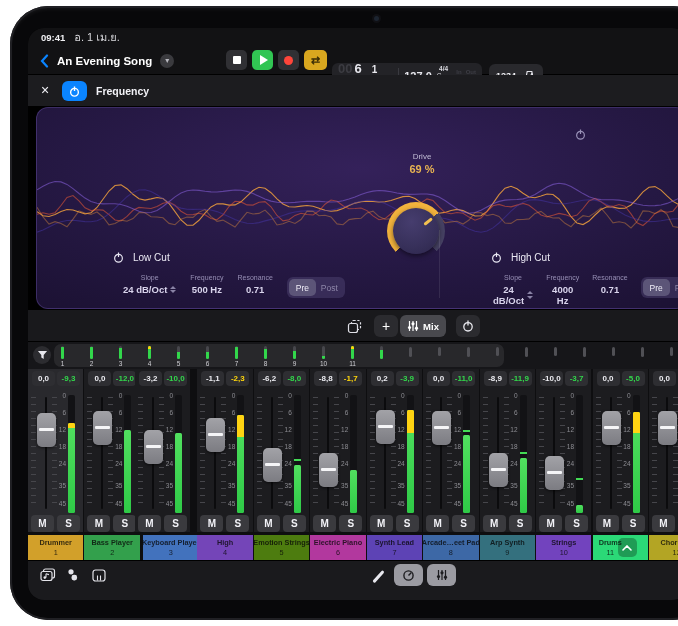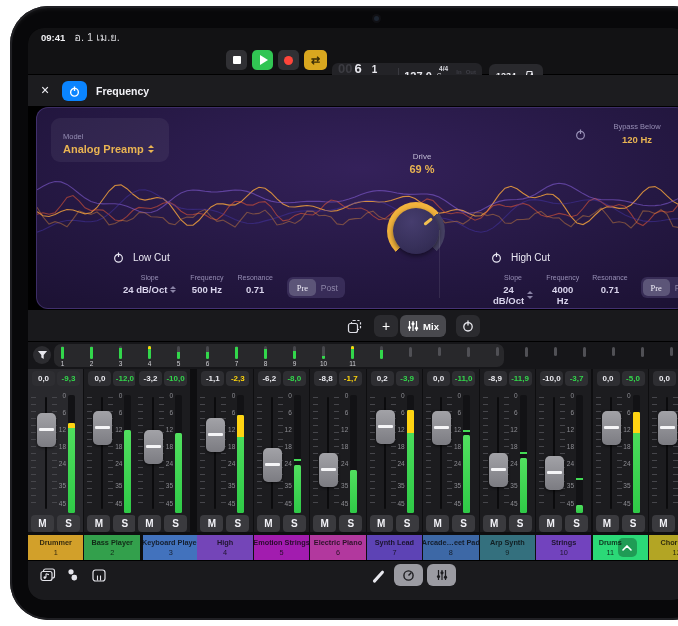--- a/index.html
+++ b/index.html
@@ -74,21 +74,21 @@
     box-shadow:0 2px 5px rgba(0,0,0,.5);}
   .knob-ind{position:absolute;left:27.5px;top:9px;width:3px;height:10px;border-radius:2px;background:#f2c050;transform-origin:1.5px 20px;transform:rotate(51deg);}
   .vdivider{position:absolute;left:402px;top:122px;width:1px;height:68px;background:rgba(255,255,255,.09);}
   .cut-section .sec-head{position:absolute;display:flex;align-items:center;gap:9px;color:#ebe9f4;font-size:10px;}
   .params{position:absolute;display:flex;align-items:flex-start;}
   .param{text-align:center;}
   .param .fld-label{display:block;font-size:7px;}
   .param-val{font-size:9.5px;color:#d9d4ec;font-weight:bold;margin-top:3px;display:flex;align-items:center;justify-content:center;gap:3px;}
   .seg{display:flex;background:rgba(74,64,110,.55);border-radius:6px;padding:2px;height:21px;}
   .seg .opt{width:27px;font-size:8.5px;display:flex;align-items:center;justify-content:center;color:#8d86a8;border-radius:5px;}
-  .seg .opt.sel{background:#5c5578;color:#f0eef8;font-family:Liberation Serif, serif;}
+  .seg .opt.sel{background:#5c5578;color:#f0eef8;}
   
   .mixbar{position:absolute;left:0;top:282px;width:100%;height:32px;background:#19191c;border-bottom:1px solid #000;}
   .mbtn{position:absolute;top:5px;height:22px;border-radius:6px;background:#2b2b2f;display:flex;align-items:center;justify-content:center;color:#e8e8ee;}
   .mix-btn{background:#49494e;gap:4px;}
   .mix-txt{font-size:9.5px;font-weight:bold;color:#fff;}
   .plus{font-size:14px;color:#fff;line-height:1;margin-top:-1px;}
   
   .overview{position:absolute;left:0;top:314px;width:100%;height:27px;background:#161619;}
   .ov-window{position:absolute;left:26px;top:2px;width:450px;height:23px;background:rgba(255,255,255,.08);border-radius:7px;}
   .filter-btn{position:absolute;left:5px;top:4px;width:18px;height:18px;border-radius:50%;background:#2c2c30;display:flex;align-items:center;justify-content:center;}
@@ -137,20 +137,27 @@
   <div class="device">
     <div class="camera"></div>
     <div class="screen">
 
       <div class="statusbar">
         <span class="time">09:41</span>
         <span class="date">อ. 1 เม.ย.</span>
       </div>
 
       <div class="navbar">
+        <div class="nav-left">
+          <svg width="9" height="14" viewBox="0 0 9 14">
+              <polyline points="7,1.5 2,7 7,12.5" fill="none" stroke="#0a84ff" stroke-width="2.2" stroke-linecap="round"></polyline>
+            </svg>
+          <span class="song-title">An Evening Song</span>
+          <span class="title-badge">▾</span>
+        </div>
         <div class="transport">
           <div class="tbtn">
               <div class="sq"></div>
             </div>
           <div class="tbtn" style="background:#31c553;">
               <div class="tri"></div>
             </div>
           <div class="tbtn">
               <div class="dot" style="background:#ff453a;"></div>
             </div>
@@ -200,43 +207,27 @@
 
       <div class="panel">
         <svg class="waves" id="waves" viewBox="0 0 652 112">
             <path d="M0,63.6 L6,67.7 L12,68.5 L18,66.5 L24,63.4 L30,61.5 L36,62.0 L42,64.1 L48,65.9 L54,64.7 L60,59.5 L66,51.3 L72,43.0 L78,37.5 L84,36.9 L90,40.7 L96,46.3 L102,50.7 L108,52.1 L114,50.9 L120,49.5 L126,50.5 L132,55.5 L138,63.6 L144,72.0 L150,77.2 L156,77.2 L162,72.3 L168,65.1 L174,58.9 L180,55.8 L186,55.9 L192,57.1 L198,56.9 L204,53.8 L210,48.2 L216,42.5 L222,39.3 L228,40.2 L234,44.7 L240,50.8 L246,56.0 L252,58.8 L258,59.0 L264,58.1 L270,57.5 L276,58.3 L282,60.2 L288,62.3 L294,63.3 L300,62.6 L306,60.4 L312,57.5 L318,55.1 L324,53.7 L330,53.2 L336,53.5 L342,54.0 L348,53.8 L354,52.5 L360,50.4 L366,48.6 L372,48.3 L378,50.5 L384,54.7 L390,59.8 L396,63.8 L402,65.3 L408,64.4 L414,62.5 L420,61.4 L426,62.6 L432,65.4 L438,68.0 L444,67.8 L450,63.4 L456,55.4 L462,46.6 L468,40.2 L474,38.3 L480,40.7 L486,45.3 L492,49.0 L498,49.8 L504,48.0 L510,46.0 L516,46.5 L522,51.2 L528,59.6 L534,68.7 L540,75.1 L546,76.6 L552,73.1 L558,67.0 L564,61.5 L570,58.8 L576,59.1 L582,60.4 L588,60.3 L594,57.0 L600,50.8 L606,43.9 L612,39.2 L618,38.6 L624,42.1 L630,47.9 L636,53.4 L642,56.6 L648,57.2" fill="none" stroke="#f0a03c" stroke-opacity="0.85" stroke-width="1.1"></path>
             <path d="M0,66.3 L6,64.7 L12,66.3 L18,64.7 L24,57.5 L30,49.5 L36,47.6 L42,52.9 L48,59.8 L54,62.6 L60,61.7 L66,62.1 L72,66.6 L78,72.0 L84,73.0 L90,68.4 L96,62.3 L102,59.4 L108,60.0 L114,60.5 L120,58.5 L126,55.2 L132,54.0 L138,57.3 L144,63.2 L150,66.8 L156,66.6 L162,65.3 L168,66.8 L174,70.5 L180,71.7 L186,66.8 L192,58.5 L198,53.3 L204,53.9 L210,56.9 L216,57.1 L222,54.3 L228,53.6 L234,58.8 L240,67.5 L246,72.9 L252,71.7 L258,67.4 L264,65.3 L270,66.5 L276,67.0 L282,62.9 L288,56.2 L294,52.0 L300,53.3 L306,57.7 L312,60.7 L318,60.5 L324,60.0 L330,62.6 L336,67.9 L342,71.7 L348,70.6 L354,65.7 L360,61.6 L366,61.1 L372,61.9 L378,60.0 L384,54.9 L390,50.9 L396,52.5 L402,58.9 L408,64.6 L414,65.8 L420,64.5 L426,65.2 L432,69.1 L438,72.2 L444,70.1 L450,63.6 L456,57.8 L462,56.4 L468,58.2 L474,58.9 L480,57.1 L486,55.4 L492,57.2 L498,61.9 L504,67.0 L510,68.9 L516,67.2 L522,65.4 L528,66.6 L534,68.7 L540,67.1 L546,60.5 L552,53.0 L558,50.4 L564,53.8 L570,57.9 L576,58.4 L582,56.5 L588,58.2 L594,65.9 L600,74.8 L606,77.5 L612,72.4 L618,65.4 L624,62.9 L630,64.3 L636,63.2 L642,55.9 L648,47.0" fill="none" stroke="#e05536" stroke-opacity="0.6" stroke-width="1.1"></path>
             <path d="M0,41.9 L6,38.3 L12,35.2 L18,33.5 L24,33.9 L30,36.4 L36,40.6 L42,45.5 L48,50.1 L54,53.4 L60,55.3 L66,55.9 L72,55.7 L78,55.7 L84,56.5 L90,58.3 L96,60.8 L102,63.2 L108,64.7 L114,64.5 L120,62.4 L126,58.5 L132,53.7 L138,48.9 L144,45.1 L150,42.8 L156,42.0 L162,42.4 L168,43.3 L174,43.9 L180,44.0 L186,43.4 L192,42.6 L198,42.0 L204,42.2 L210,43.4 L216,45.6 L222,48.3 L228,50.9 L234,53.1 L240,54.3 L246,54.6 L252,54.8 L258,54.4 L264,53.8 L270,53.4 L276,53.2 L282,53.4 L288,53.8 L294,54.0 L300,53.7 L306,52.8 L312,51.1 L318,48.9 L324,46.5 L330,44.5 L336,43.1 L342,42.5 L348,42.9 L354,43.8 L360,45.0 L366,45.9 L372,46.4 L378,46.3 L384,46.0 L390,46.0 L396,46.9 L402,49.1 L408,52.5 L414,56.7 L420,60.8 L426,63.9 L432,65.2 L438,64.5 L444,62.2 L450,59.0 L456,55.8 L462,53.4 L468,52.1 L474,51.7 L480,51.5 L486,50.9 L492,49.2 L498,46.4 L504,42.8 L510,39.1 L516,36.4 L522,35.3 L528,36.1 L534,38.5 L540,42.0 L546,45.6 L552,48.7 L558,50.7 L564,51.6 L570,51.8 L576,51.8 L582,52.1 L588,53.0 L594,54.4 L600,56.0 L606,57.3 L612,57.8 L618,57.6 L624,57.0 L630,55.4 L636,52.9 L642,50.3 L648,47.9" fill="none" stroke="#8a63e0" stroke-opacity="0.55" stroke-width="1.1"></path>
             <path d="M0,84.2 L6,82.1 L12,79.1 L18,76.1 L24,73.8 L30,72.5 L36,72.3 L42,72.9 L48,73.6 L54,73.8 L60,72.7 L66,70.1 L72,65.8 L78,60.3 L84,54.3 L90,48.7 L96,44.4 L102,42.0 L108,41.8 L114,43.5 L120,46.8 L126,50.8 L132,54.7 L138,58.0 L144,60.1 L150,61.2 L156,61.4 L162,61.3 L168,61.3 L174,62.0 L180,63.6 L186,65.9 L192,68.7 L198,71.5 L204,73.8 L210,75.2 L216,75.5 L222,74.6 L228,72.9 L234,71.4 L240,69.5 L246,67.4 L252,65.4 L258,64.0 L264,63.1 L270,62.8 L276,62.9 L282,63.0 L288,62.8 L294,62.1 L300,60.9 L306,59.1 L312,57.0 L318,54.9 L324,53.3 L330,52.3 L336,52.4 L342,53.5 L348,55.6 L354,58.5 L360,61.7 L366,64.9 L372,67.5 L378,69.2 L384,70.1 L390,70.2 L396,69.9 L402,69.8 L408,70.5 L414,72.1 L420,74.6 L426,77.8 L432,81.0 L438,83.3 L444,84.2 L450,83.0 L456,79.9 L462,75.0 L468,69.2 L474,63.2 L480,58.0 L486,54.2 L492,52.1 L498,51.6 L504,52.4 L510,53.8 L516,55.1 L522,55.8 L528,55.7 L534,54.8 L540,53.5 L546,52.3 L552,51.7 L558,52.1 L564,53.7 L570,56.4 L576,59.9 L582,63.6 L588,67.0 L594,69.6 L600,71.3 L606,72.9 L612,73.6 L618,73.5 L624,72.8 L630,71.8 L636,70.9 L642,70.7 L648,71.1" fill="none" stroke="#4636a8" stroke-opacity="0.5" stroke-width="1.1"></path>
             <path d="M0,59.2 L6,68.9 L12,76.0 L18,73.7 L24,75.6 L30,78.8 L36,71.1 L42,63.0 L48,65.0 L54,66.4 L60,64.0 L66,69.0 L72,76.8 L78,75.5 L84,72.1 L90,73.2 L96,70.6 L102,64.5 L108,64.7 L114,68.8 L120,69.0 L126,69.8 L132,75.4 L138,76.7 L144,71.2 L150,69.1 L156,69.4 L162,64.1 L168,61.6 L174,68.6 L180,73.3 L186,72.1 L192,75.6 L198,79.0 L204,71.6 L210,64.3 L216,66.0 L222,65.4 L228,62.1 L234,68.2 L240,77.0 L246,75.7 L252,73.3 L258,75.5 L264,71.5 L270,63.1 L276,63.4 L282,67.8 L288,67.2 L294,69.0 L300,75.9 L306,76.7 L312,71.6 L318,70.6 L324,70.3 L330,64.9 L336,63.1 L342,68.6 L348,71.3 L354,70.7 L360,74.6 L366,77.4 L372,71.7 L378,66.7 L384,67.8 L390,65.9 L396,62.7 L402,68.1 L408,74.9 L414,73.9 L420,73.3 L426,76.0 L432,72.0 L438,64.5 L444,64.8 L450,67.6 L456,66.2 L462,68.5 L468,75.0 L474,75.4 L480,71.6 L486,71.5 L492,70.9 L498,65.4 L504,63.4 L510,68.2 L516,70.0 L522,69.8 L528,75.3 L534,78.7 L540,72.4 L546,67.7 L552,68.7 L558,64.6 L564,60.1 L570,67.0 L576,74.9 L582,73.7 L588,75.0 L594,79.9 L600,73.6 L606,62.9 L612,63.3 L618,65.6 L624,61.6 L630,66.2 L636,78.5 L642,79.6 L648,74.0" fill="none" stroke="#d98a3c" stroke-opacity="0.45" stroke-width="1.1"></path>
           </svg>
 
-        <div class="model-box">
-          <div class="model-inner">
-            <span class="fld-label">Model</span>
-            <div class="gold-val">
-                <span>Analog Preamp</span>
-              <span class="stepper" style="color:#e9b452;">
-                  <span class="stp-up"></span>
-                  <span class="stp-dn"></span>
-                </span>
-            </div>
-          </div>
-        </div>
 
 
         <div class="bypass-pwr">
           <svg width="11" height="11" viewBox="0 0 12 12">
               <circle cx="6" cy="6.8" r="4.2" fill="none" stroke="currentColor" stroke-width="1.3"></circle>
               <line x1="6" y1="0.5" x2="6" y2="5.5" stroke="currentColor" stroke-width="1.3"></line>
             </svg>
-        </div>
-        <div class="bypass-box">
-          <span class="fld-label">Bypass Below</span>
-          <div class="gold-sm">120 Hz</div>
         </div>
         <div class="level-box">
 
           <div class="gold-sm">0.0</div>
         </div>
 
         <div class="drive-wrap">
           <div class="drive-label">Drive</div>
           <div class="drive-val">69 %</div>
         </div>
@@ -585,21 +576,21 @@
                 <span class="scale-num" style="top: 131px;">45</span>
               </div>
     <div class="meter">
       <div class="meter-fill" style="top: 70px; height: 48px;"></div>
 
       <div class="meter-peak" style="display: block; top: 64px;"></div>
     </div>
     <div class="fader-cap" style="top: 79px;"></div>
     <div class="msbtn mute">M</div>
     <div class="msbtn solo">S</div>
-    <div class="track-label" style="background: #a21caf;">
+    <div class="track-label" style="background: #4d7c0f;">
       <span class="tl-name">Emotion Strings</span>
       <span class="tl-num">5</span>
     </div>
 
   </div>
             <div class="strip" style="left: 282.25px;">
     <div class="strip-bg"></div>
     <div class="badge pan">-8,8</div>
     <div class="badge lvl" style="color: rgb(255, 214, 10);">-1,7</div>
     <div class="ticks t-left"></div>

